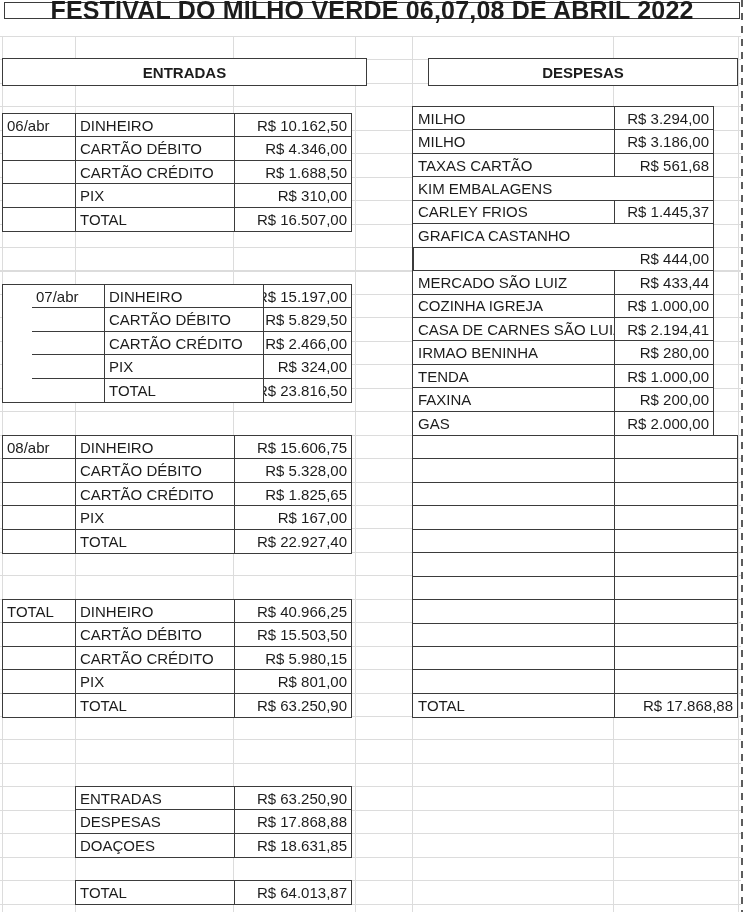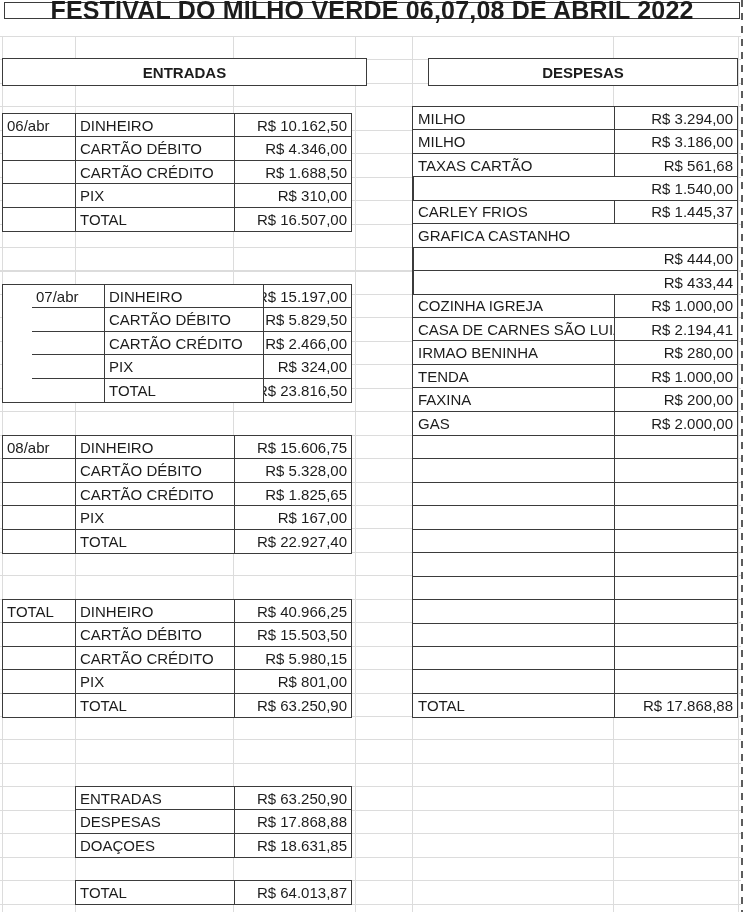--- a/index.html
+++ b/index.html
@@ -28,21 +28,21 @@
   .box .row:last-child{border-bottom:none;}
   .c{display:flex;align-items:center;box-sizing:border-box;overflow:hidden;white-space:nowrap;}
   .c.date{width:73px;border-right:1.5px solid #3b3b3b;padding-left:4px;}
   .c.label{width:158px;padding-left:4px;}
   .c.rlabel{width:201px;padding-left:5px;}
   .c.value{flex:1;border-left:1.5px solid #3b3b3b;justify-content:flex-end;padding-right:4px;}
   
   .grp{left:2px;width:350px;}
   .g1{top:113px;} .g2{top:284px;padding-left:29px;} .g3{top:435px;} .g4{top:599px;}
   
-  .dtab{left:412px;width:326px;top:106px;}
+  .dtab{left:412px;width:302px;top:106px;}
   .dempty{left:412px;width:326px;top:435px;}
   .dtotal{left:412px;width:326px;top:693px;}
   
   .sum{left:75px;width:277px;top:786px;}
   .sumtotal{left:75px;width:277px;top:880px;}
 </style>
 </head>
 <body>
 
 <div class="canvas">
@@ -207,37 +207,38 @@
         <div class="c rlabel">MILHO</div>
         <div class="c value">R$ 3.186,00</div>
       </div>
 
       <div class="row">
         <div class="c rlabel">TAXAS CARTÃO</div>
         <div class="c value">R$ 561,68</div>
       </div>
 
       <div class="row">
-        <div class="c value">R$ 1.540,00</div>
+        <div class="c rlabel">KIM EMBALAGENS</div>
       </div>
 
       <div class="row">
         <div class="c rlabel">CARLEY FRIOS</div>
         <div class="c value">R$ 1.445,37</div>
       </div>
 
       <div class="row">
         <div class="c rlabel">GRAFICA CASTANHO</div>
       </div>
 
       <div class="row">
         <div class="c value">R$ 444,00</div>
       </div>
 
       <div class="row">
+        <div class="c rlabel">MERCADO SÃO LUIZ</div>
         <div class="c value">R$ 433,44</div>
       </div>
 
       <div class="row">
         <div class="c rlabel">COZINHA IGREJA</div>
         <div class="c value">R$ 1.000,00</div>
       </div>
 
       <div class="row">
         <div class="c rlabel">CASA DE CARNES SÃO LUIZ</div>

